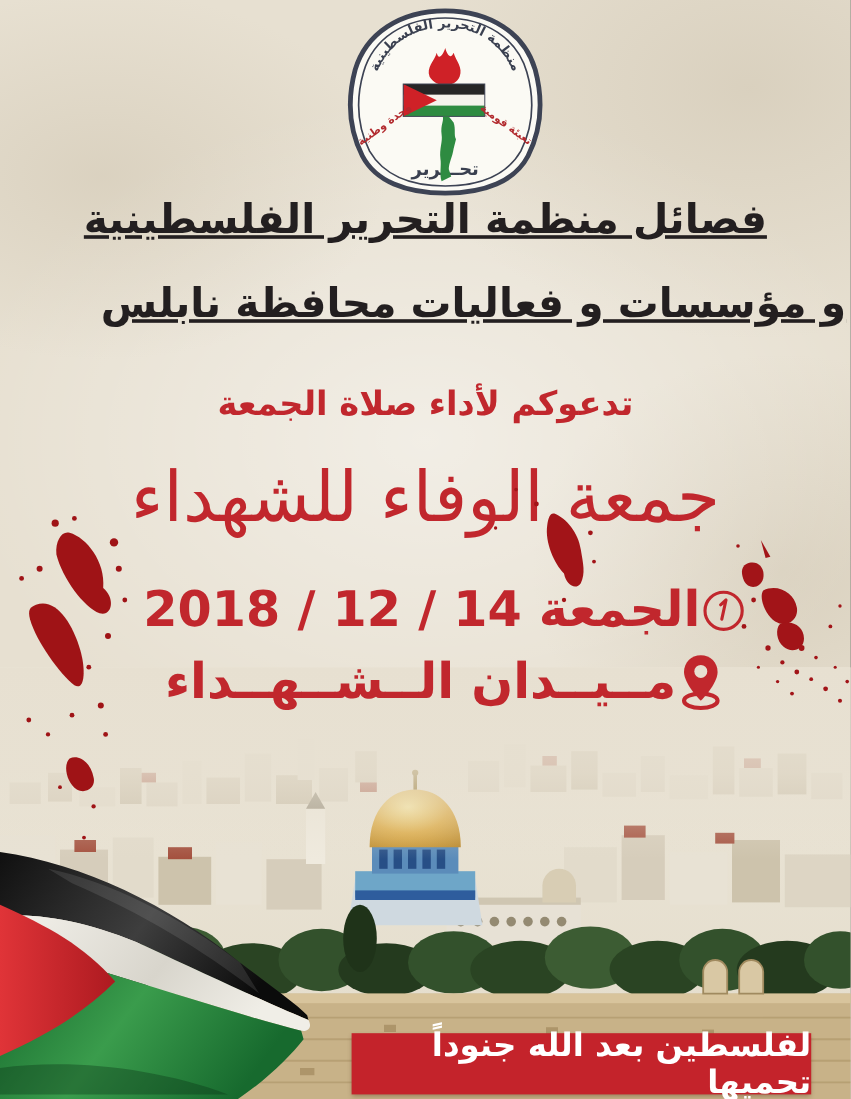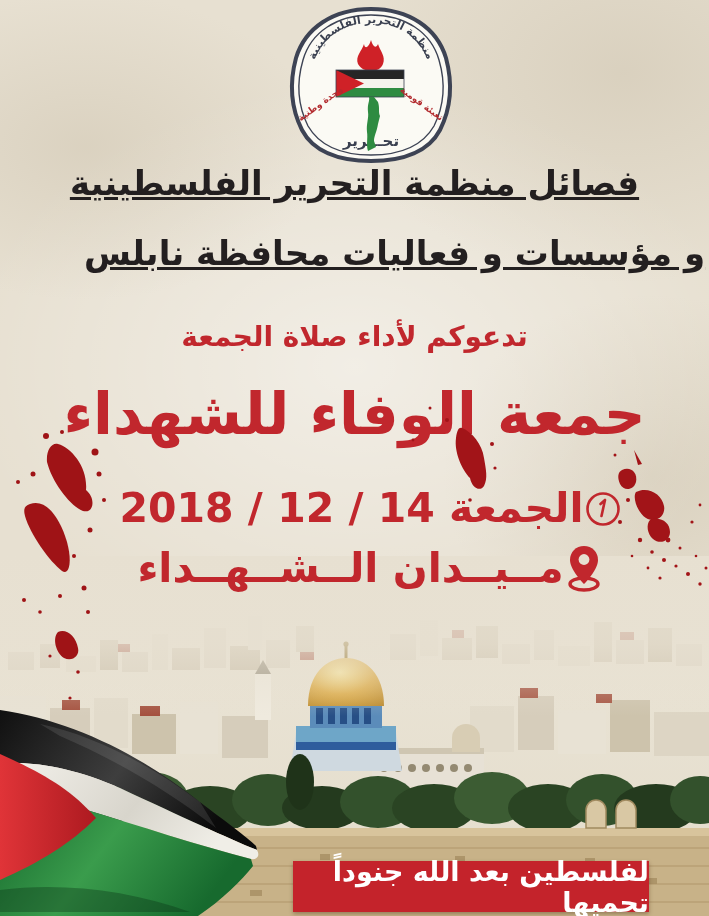--- a/index.html
+++ b/index.html
@@ -12,31 +12,31 @@
       radial-gradient(ellipse 420px 300px at 88% 8%, rgba(186,173,148,.30), transparent 70%),
       radial-gradient(ellipse 520px 380px at 50% 40%, rgba(255,255,255,.45), transparent 75%),
       radial-gradient(ellipse 300px 260px at 92% 52%, rgba(178,164,136,.25), transparent 70%),
       #e7e0d1;
   }
   .abs{position:absolute;}
   .ctr{left:0;width:100%;text-align:center;}
   .title-line{top:166px;color:#231f20;font-weight:bold;font-size:34px;letter-spacing:-1px;line-height:1;z-index:5;text-decoration:underline;}
   .title-line2{top:236px;padding-left:40px;}
   .invite{top:320px;color:#c1272d;font-weight:bold;font-size:28px;z-index:5;}
-  .event{top:380px;color:#c1272d;font-weight:bold;font-size:58px;letter-spacing:-1px;z-index:5;}
+  .event{top:380px;color:#c1272d;font-weight:normal;font-size:58px;letter-spacing:-1px;z-index:5;}
   .inforow{display:flex;justify-content:center;align-items:center;direction:rtl;color:#c1272d;font-weight:bold;z-index:6;padding-left:16px;}
   .row-date{top:488px;font-size:41px;}
   .row-loc{top:544px;font-size:41px;}
   .inforow .txt{line-height:1;}
   .emblem{left:278px;top:6px;width:186px;height:158px;z-index:4;}
   .photo{left:0;top:556px;width:709px;height:360px;z-index:1;}
   .flag{left:0;top:676px;width:330px;height:240px;z-index:3;}
   .blood{left:0;top:0;width:709px;height:916px;z-index:7;pointer-events:none;}
   .banner{
-    left:293px;top:861px;width:356px;height:51px;background:#c4232b;z-index:8;
+    left:293px;top:861px;width:383px;height:51px;background:#c4232b;z-index:8;
     display:flex;align-items:center;justify-content:center;
     color:#ffffff;font-weight:bold;font-size:27px;box-shadow:0 2px 4px rgba(60,30,10,.35);
   }
 </style>
 </head>
 <body>
 
 <div class="poster">
 
   <svg class="abs emblem" viewBox="0 0 186 158">

